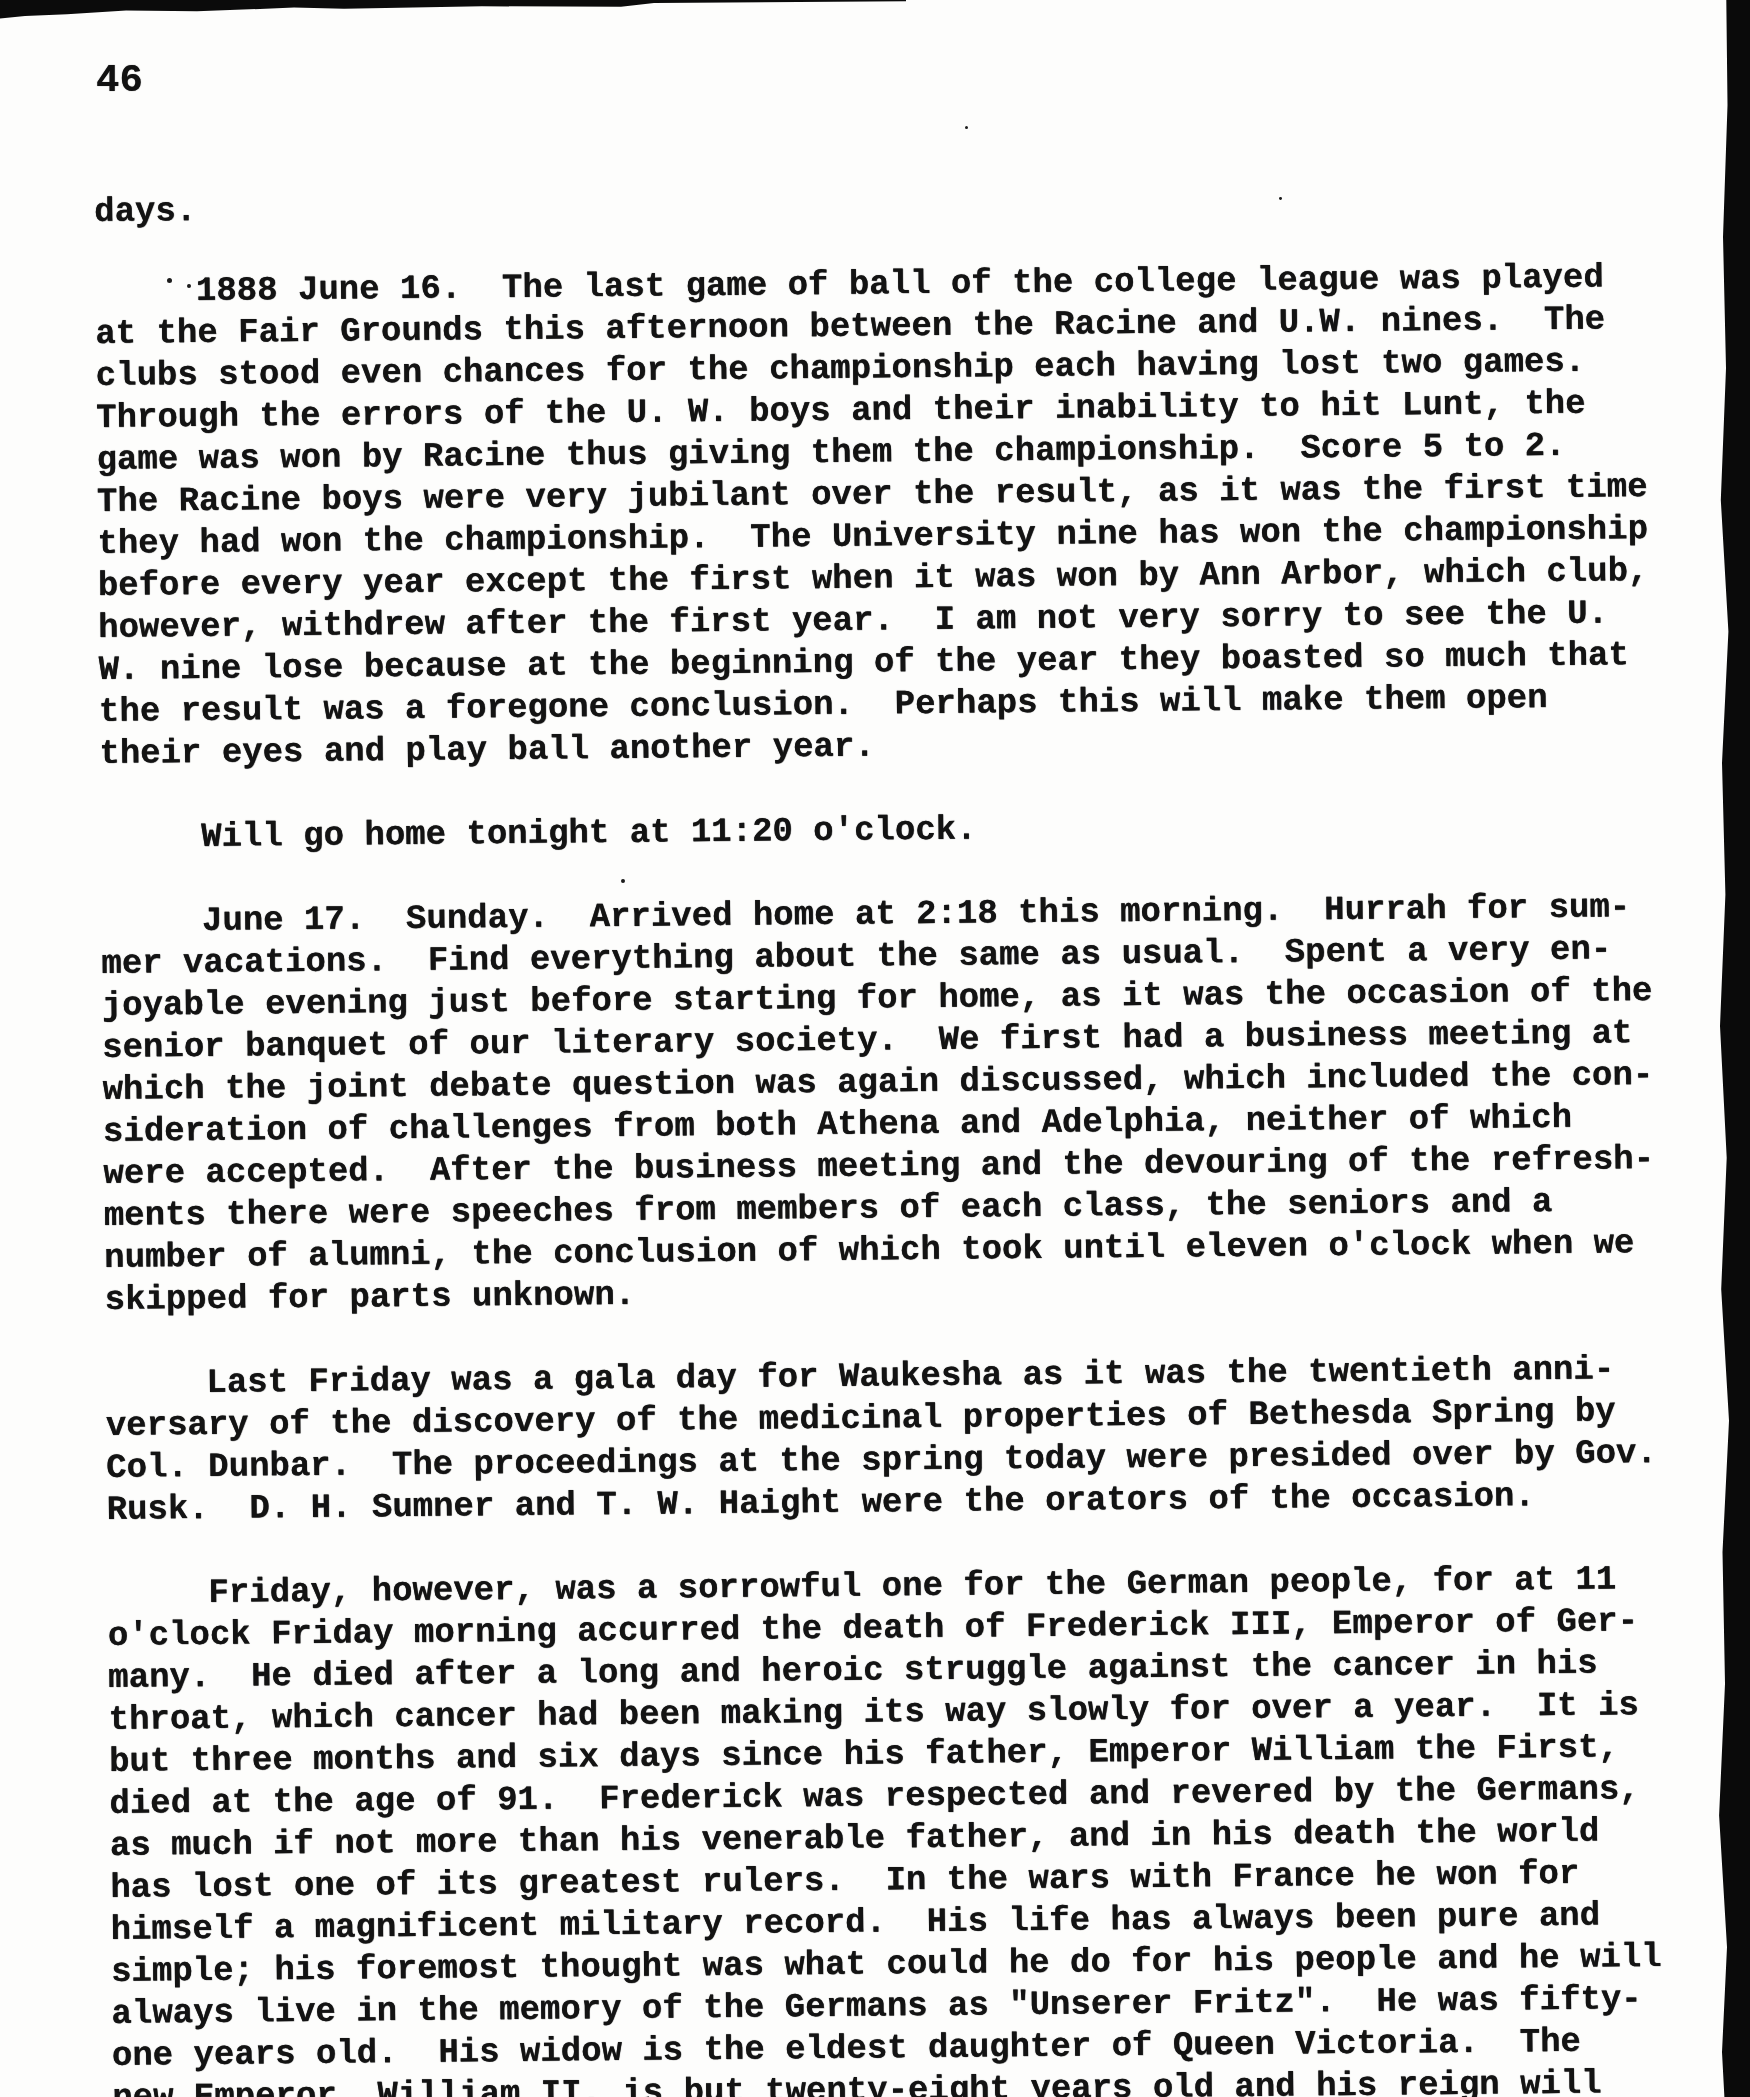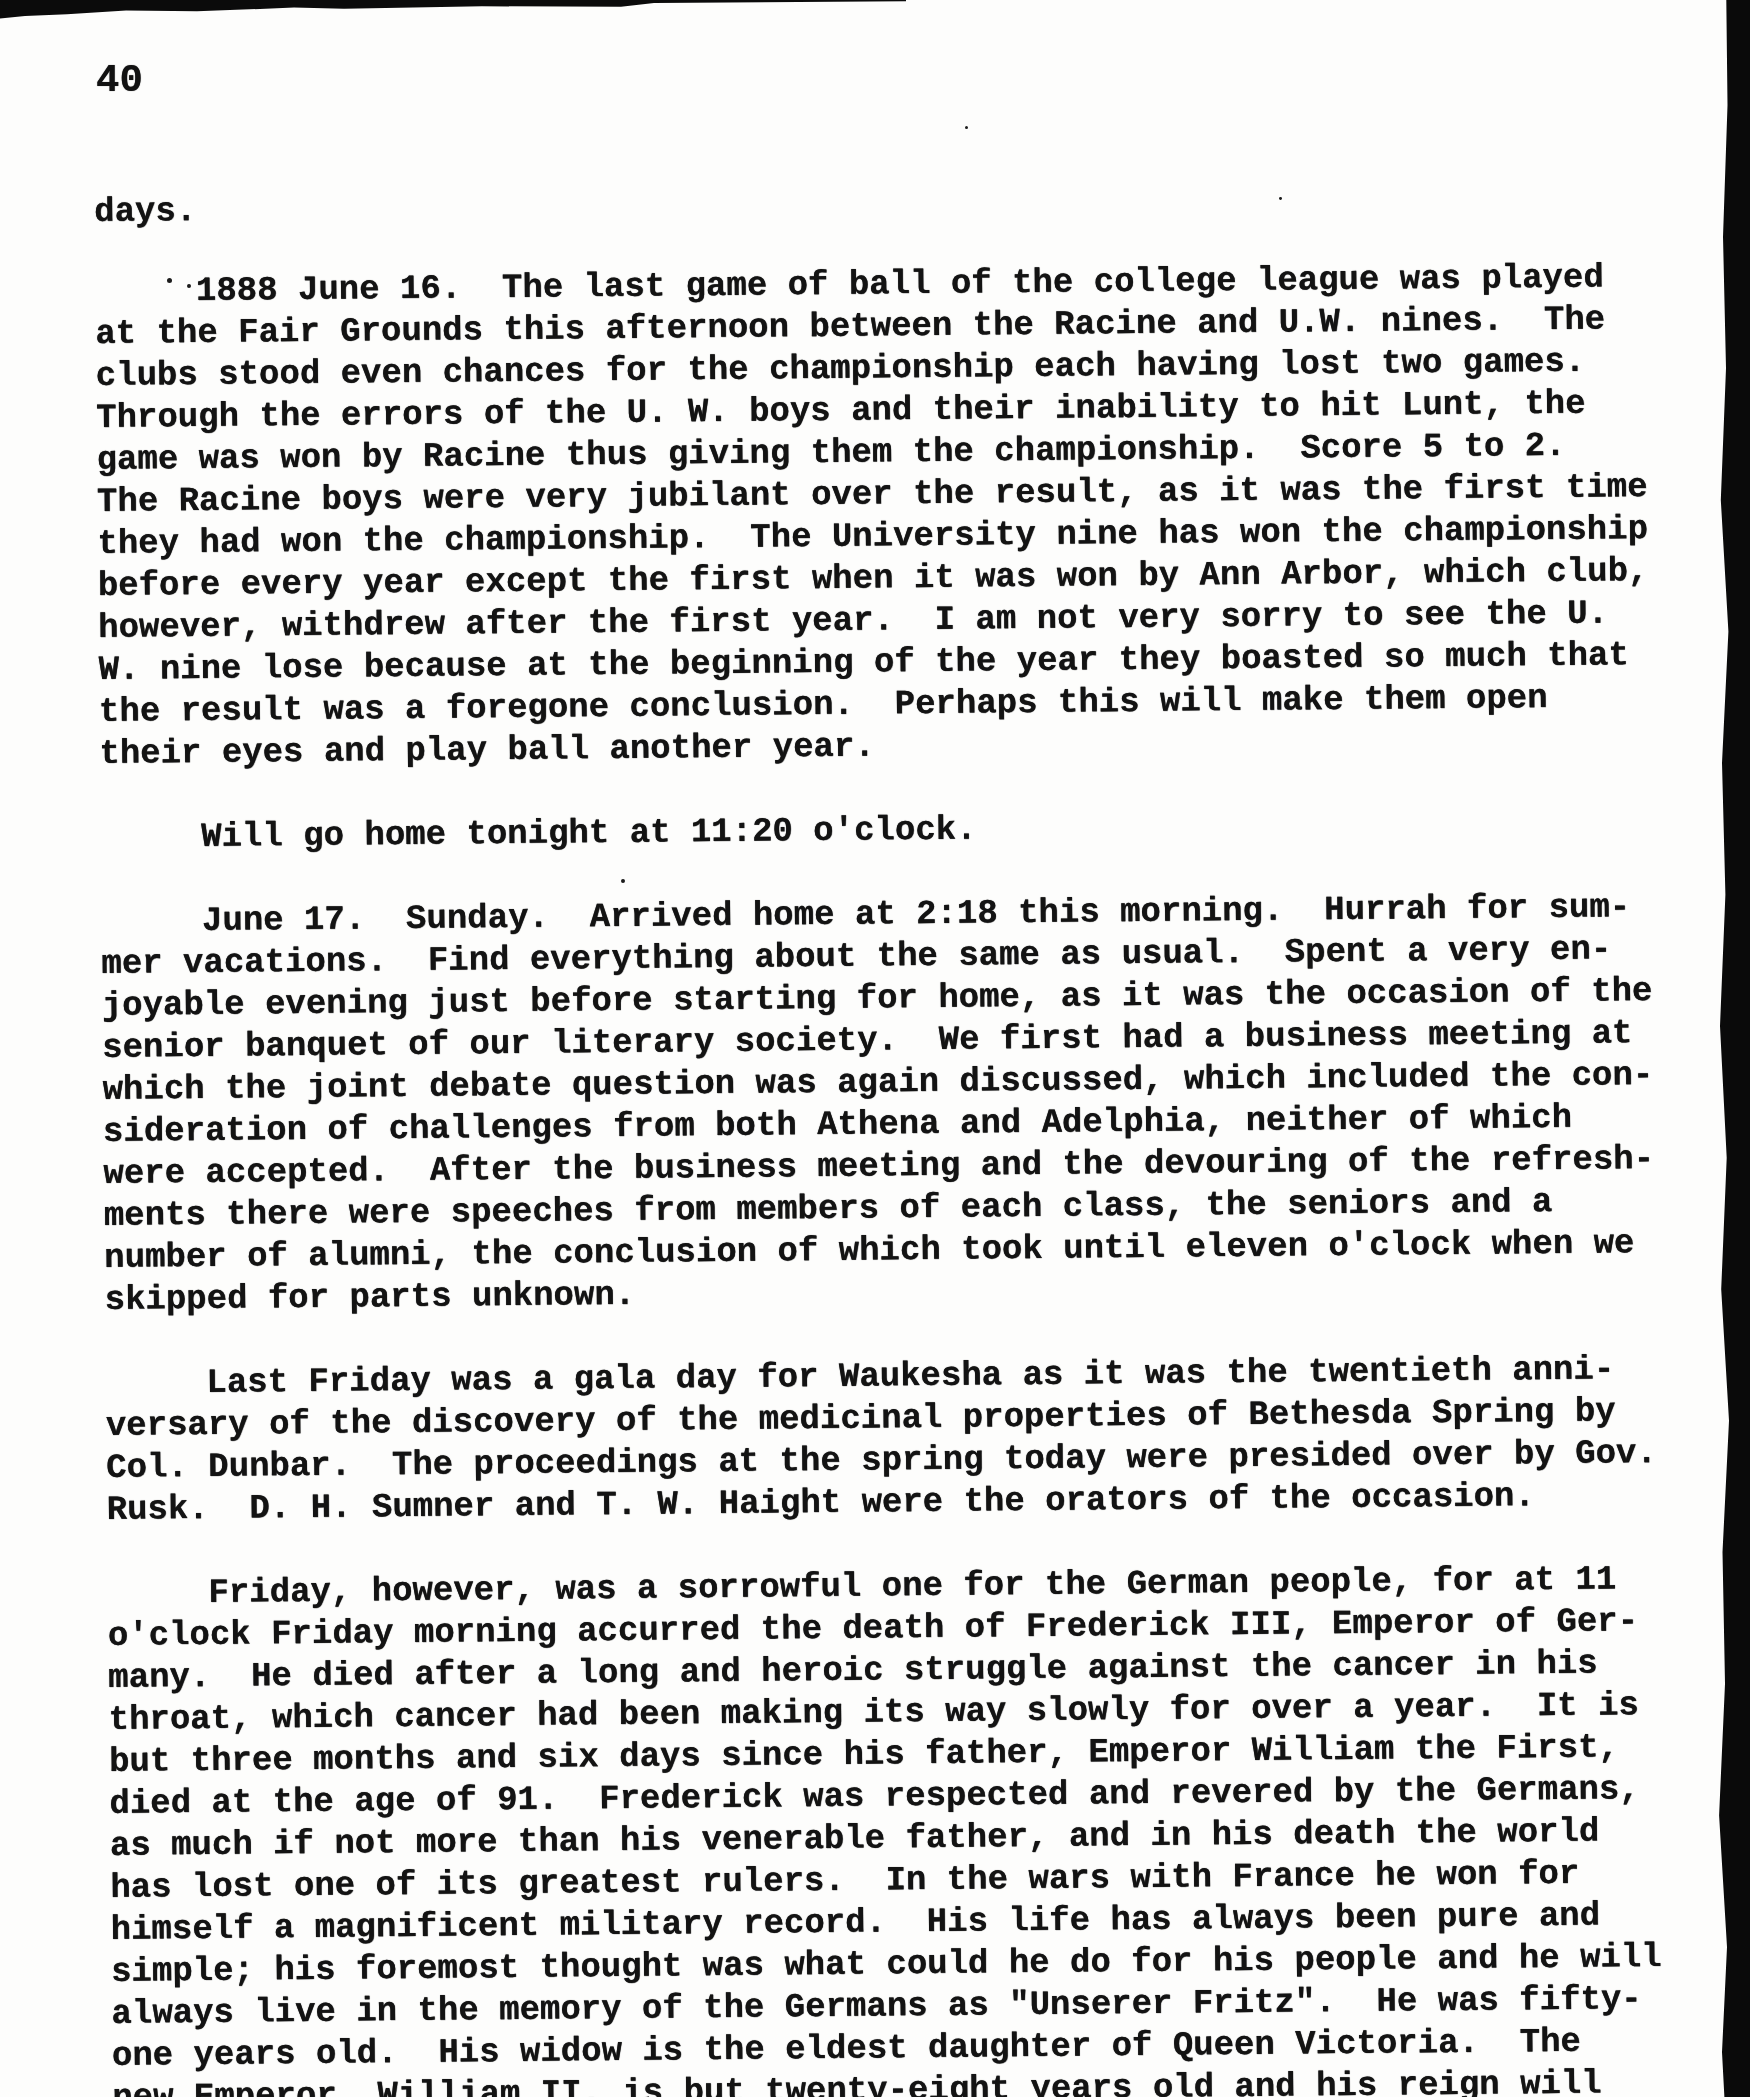--- a/index.html
+++ b/index.html
@@ -71,21 +71,21 @@
   }
 </style>
 </head>
 <body>
 
 <div class="scan-page">
 
   <div class="top-edge"></div>
   <div class="right-edge"></div>
 
-  <div class="page-number">40</div>
+  <div class="page-number">46</div>
 
   <div class="text-block">
     <div class="para continuation">days.</div>
     <div class="para indent">1888 June 16.  The last game of ball of the college league was played
 at the Fair Grounds this afternoon between the Racine and U.W. nines.  The
 clubs stood even chances for the championship each having lost two games.
 Through the errors of the U. W. boys and their inability to hit Lunt, the
 game was won by Racine thus giving them the championship.  Score 5 to 2.
 The Racine boys were very jubilant over the result, as it was the first time
 they had won the championship.  The University nine has won the championship

